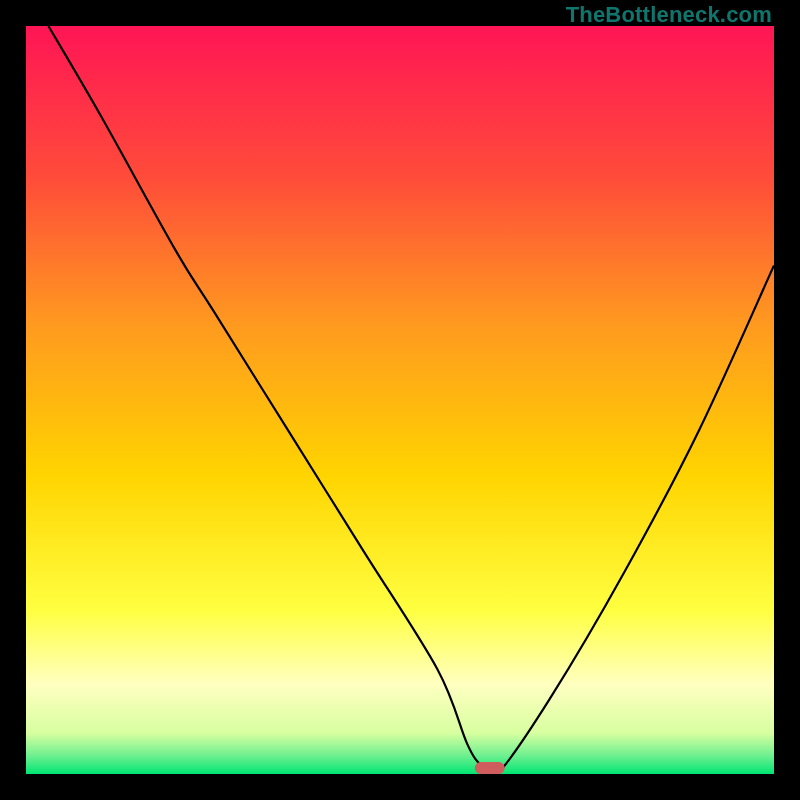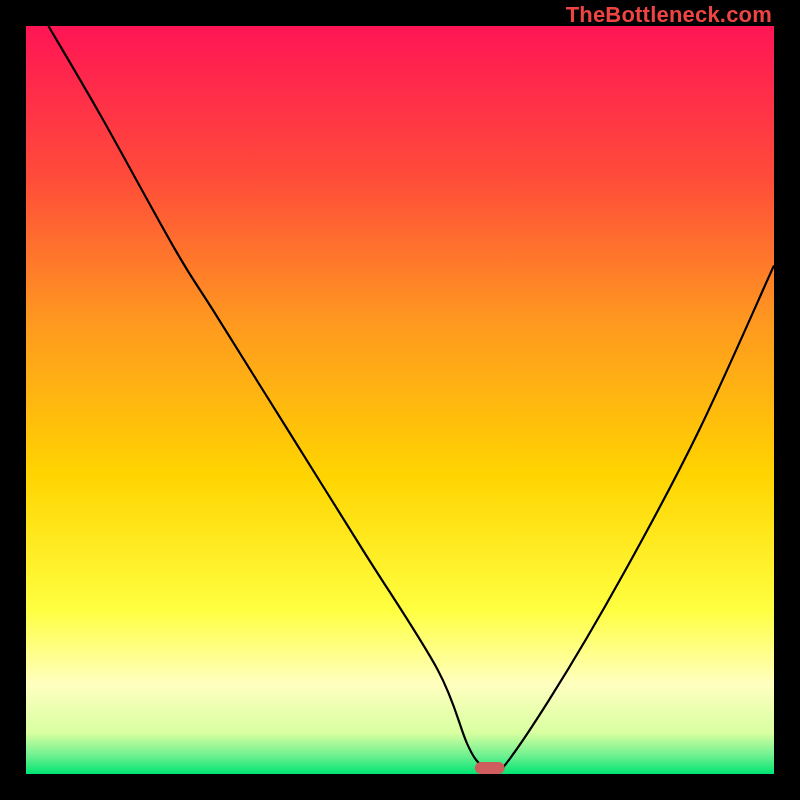--- a/index.html
+++ b/index.html
@@ -29,21 +29,21 @@
     position: absolute;
     left: 0;
     top: 0;
     width: 748px;
     height: 748px;
   }
   .watermark {
     position: absolute;
     top: 2px;
     right: 28px;
-    color: #ef4444;
+    color: #0f766e;
     font-family: Arial, Helvetica, sans-serif;
     font-size: 22px;
     font-weight: 600;
     letter-spacing: 0.2px;
     user-select: none;
   }
   svg {
     position: absolute;
     left: 0;
     top: 0;

